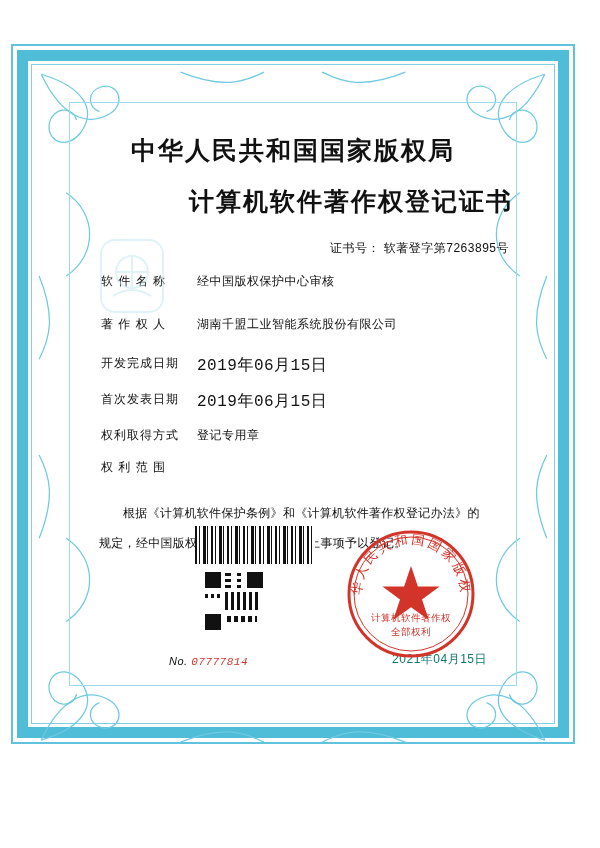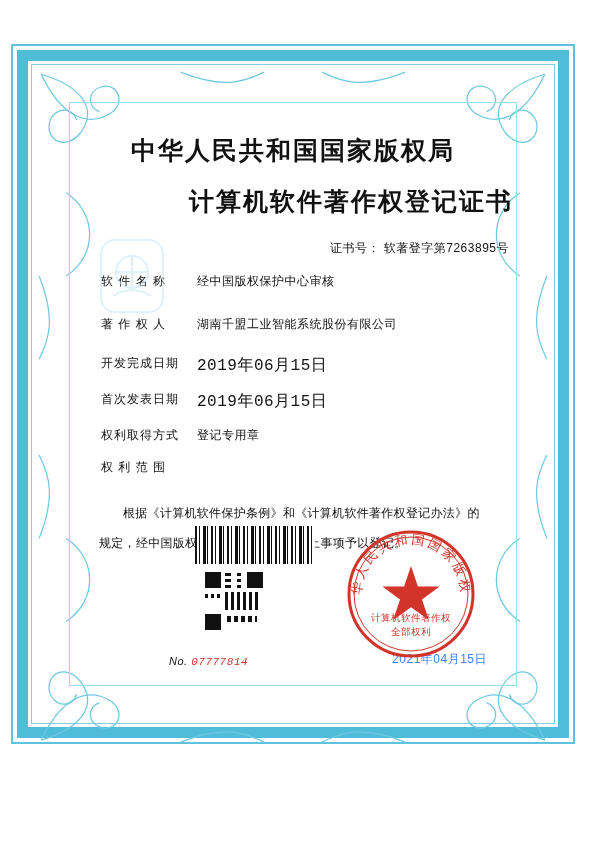--- a/index.html
+++ b/index.html
@@ -211,21 +211,21 @@
   }
   .serial .num {
     color: #d2342a;
     font-family: "Liberation Mono", monospace;
   }
   .issue-date {
     position: absolute;
     right: 16px;
     bottom: 8px;
     font-size: 12px;
-    color: #3b82f6;
+    color: #0f766e;
     letter-spacing: 0.5px;
   }
 
   
   .seal {
     position: absolute;
     right: 26px;
     top: 2px;
     width: 132px;
     height: 132px;

